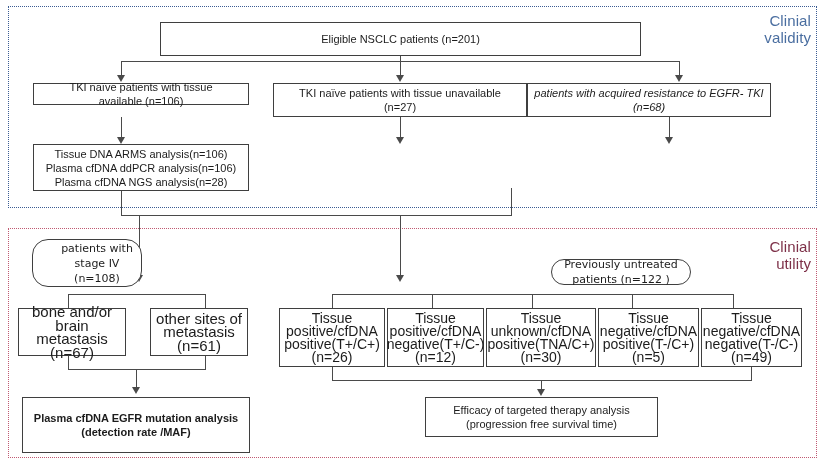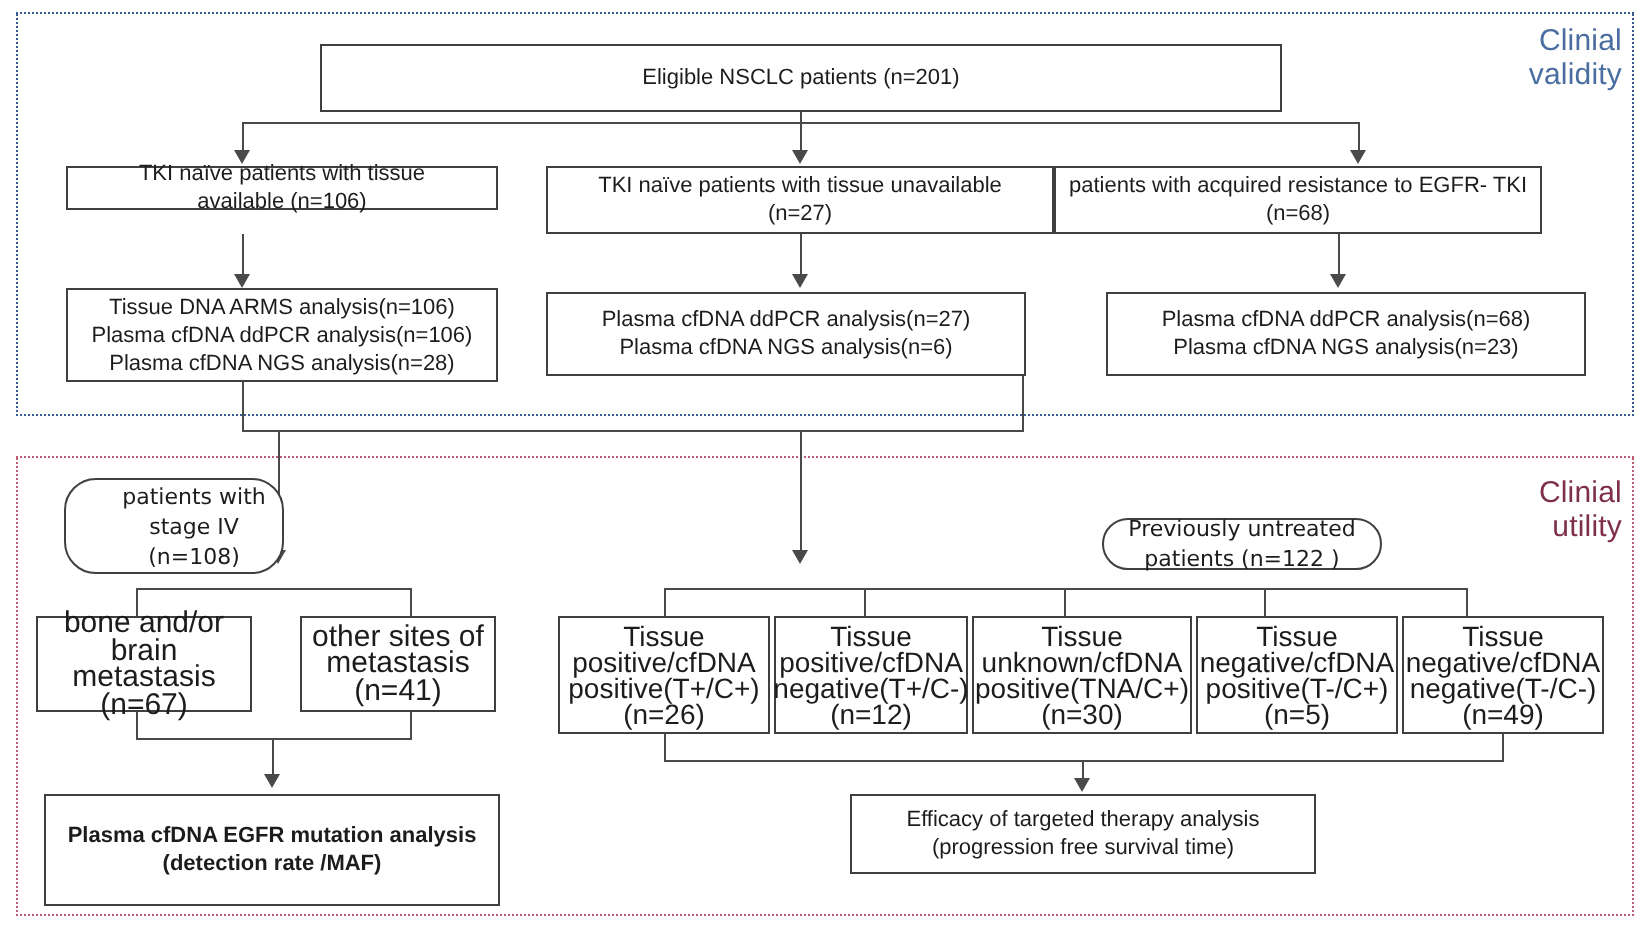--- a/index.html
+++ b/index.html
@@ -108,37 +108,33 @@
   <div class="ln v" style="left:400px;top:61px;height:16px;"></div>
   <div class="ln v" style="left:679px;top:61px;height:16px;"></div>
   <div class="arrow" style="left:117px;top:75px;"></div>
   <div class="arrow" style="left:396px;top:75px;"></div>
   <div class="arrow" style="left:675px;top:75px;"></div>
 
   <div class="node sq" style="left:33px;top:83px;width:216px;height:22px;">TKI naïve patients with tissue
 available (n=106)</div>
   <div class="node sq" style="left:273px;top:83px;width:254px;height:34px;">TKI naïve patients with tissue unavailable
 (n=27)</div>
-  <div class="node sq" style="left:527px;top:83px;width:244px;height:34px;">patients with acquired resistance to EGFR- TKI
+  <div class="node sq" style="left:527px;top:83px;width:244px;height:34px;font-style:italic;">patients with acquired resistance to EGFR- TKI
 (n=68)</div>
 
   <div class="ln v" style="left:121px;top:117px;height:22px;"></div>
   <div class="arrow" style="left:117px;top:137px;"></div>
   <div class="ln v" style="left:400px;top:117px;height:22px;"></div>
   <div class="arrow" style="left:396px;top:137px;"></div>
   <div class="ln v" style="left:669px;top:117px;height:22px;"></div>
   <div class="arrow" style="left:665px;top:137px;"></div>
 
   <div class="node sq" style="left:33px;top:144px;width:216px;height:47px;">Tissue DNA ARMS analysis(n=106)
 Plasma cfDNA ddPCR analysis(n=106)
 Plasma cfDNA NGS analysis(n=28)</div>
-  <div class="node sq" style="left:273px;top:146px;width:240px;height:42px;">Plasma cfDNA ddPCR analysis(n=27)
-Plasma cfDNA NGS analysis(n=6)</div>
-  <div class="node sq" style="left:553px;top:146px;width:240px;height:42px;">Plasma cfDNA ddPCR analysis(n=68)
-Plasma cfDNA NGS analysis(n=23)</div>
 
   <div class="ln v" style="left:121px;top:191px;height:25px;"></div>
   <div class="ln h" style="left:121px;top:215px;width:391px;"></div>
   <div class="ln v" style="left:511px;top:188px;height:28px;"></div>
   <div class="ln v" style="left:139px;top:215px;height:62px;"></div>
   <div class="arrow" style="left:135px;top:275px;"></div>
 
   <div class="ln v" style="left:400px;top:215px;height:62px;"></div>
   <div class="arrow" style="left:396px;top:275px;"></div>
 
@@ -148,21 +144,21 @@
 
   <div class="ln h" style="left:68px;top:294px;width:138px;"></div>
   <div class="ln v" style="left:68px;top:294px;height:14px;"></div>
   <div class="ln v" style="left:205px;top:294px;height:14px;"></div>
 
   <div class="node sq tight" style="left:18px;top:308px;width:108px;height:48px;">bone and/or brain
 metastasis
 (n=67)</div>
   <div class="node sq tight" style="left:150px;top:308px;width:98px;height:48px;">other sites of
 metastasis
-(n=41)</div>
+(n=61)</div>
 
   <div class="ln v" style="left:68px;top:356px;height:14px;"></div>
   <div class="ln v" style="left:205px;top:356px;height:14px;"></div>
   <div class="ln h" style="left:68px;top:369px;width:138px;"></div>
   <div class="ln v" style="left:136px;top:369px;height:20px;"></div>
   <div class="arrow" style="left:132px;top:387px;"></div>
 
   <div class="node round" style="left:551px;top:259px;width:140px;height:26px;">Previously untreated
 patients (n=122 )</div>
 

